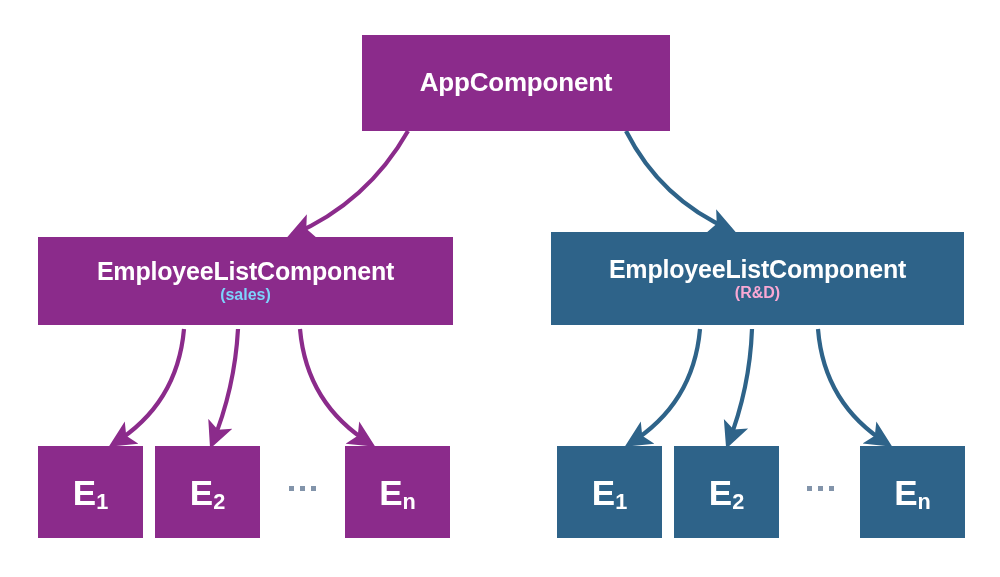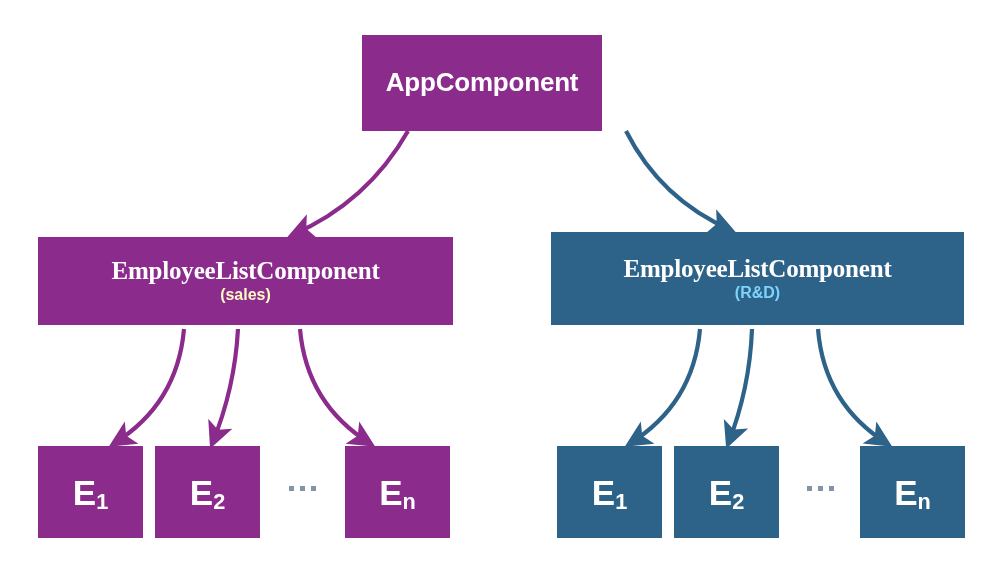--- a/index.html
+++ b/index.html
@@ -39,32 +39,31 @@
   }
   .node-title {
     font-weight: bold;
     line-height: 1.05;
     letter-spacing: -0.2px;
     white-space: nowrap;
   }
   .node-sub {
     font-weight: bold;
     line-height: 1.1;
-    color: #fef9c3;
+    color: #7dd3fc;
     white-space: nowrap;
   }
   .node-sub.blue-sub {
-    color: #7dd3fc;
+    color: #f9a8d4;
   }
   .root-title {
     font-size: 26px;
   }
   .list-title {
     font-size: 25px;
-    font-family: Liberation Serif, serif;
   }
   .list-sub {
     font-size: 16px;
     margin-top: 2px;
   }
   .leaf-label {
     font-size: 35px;
     font-weight: bold;
     line-height: 1;
     white-space: nowrap;
@@ -109,21 +108,21 @@
         <path d="M184,329 Q177.4304394606133,404.3614017539439 113,444" fill="none" stroke="#8b2b8b" stroke-width="4.2" stroke-linecap="butt" marker-end="url(#arrow-purple)"></path>
         <path d="M238,329 Q234.75382184072907,388.7052118944257 212,444" fill="none" stroke="#8b2b8b" stroke-width="4.2" stroke-linecap="butt" marker-end="url(#arrow-purple)"></path>
         <path d="M300,329 Q306.5695605393867,404.3614017539439 371,444" fill="none" stroke="#8b2b8b" stroke-width="4.2" stroke-linecap="butt" marker-end="url(#arrow-purple)"></path>
         <path d="M626,131 Q660.6636654140859,199.41732456081795 731,230" fill="none" stroke="#2e6389" stroke-width="4.2" stroke-linecap="butt" marker-end="url(#arrow-blue)"></path>
         <path d="M700,329 Q693.4304394606133,404.3614017539439 629,444" fill="none" stroke="#2e6389" stroke-width="4.2" stroke-linecap="butt" marker-end="url(#arrow-blue)"></path>
         <path d="M752,329 Q749.78909543278,388.5429416555367 728,444" fill="none" stroke="#2e6389" stroke-width="4.2" stroke-linecap="butt" marker-end="url(#arrow-blue)"></path>
         <path d="M818,329 Q823.9572491091091,404.1781961944553 888,444" fill="none" stroke="#2e6389" stroke-width="4.2" stroke-linecap="butt" marker-end="url(#arrow-blue)"></path>
       </g>
   </svg>
 
-  <div class="node-box" id="node-root" style="left: 362px; top: 35px; width: 240px; height: 96px; background: rgb(139, 43, 139);">
+  <div class="node-box" id="node-root" style="left: 362px; top: 35px; width: 308px; height: 96px; background: rgb(139, 43, 139);">
     <div class="node-title root-title">AppComponent</div>
   </div>
 
   <div id="nodes-layer">
       <div class="node-box" style="left: 38px; top: 237px; width: 415px; height: 88px; background: rgb(139, 43, 139);">
         <div class="node-title list-title">EmployeeListComponent</div>
         <div class="node-sub list-sub">(sales)</div>
       </div>
       <div class="node-box" style="left: 38px; top: 446px; width: 105px; height: 92px; background: rgb(139, 43, 139);">
         <div class="leaf-label">E<sub>1</sub></div>

